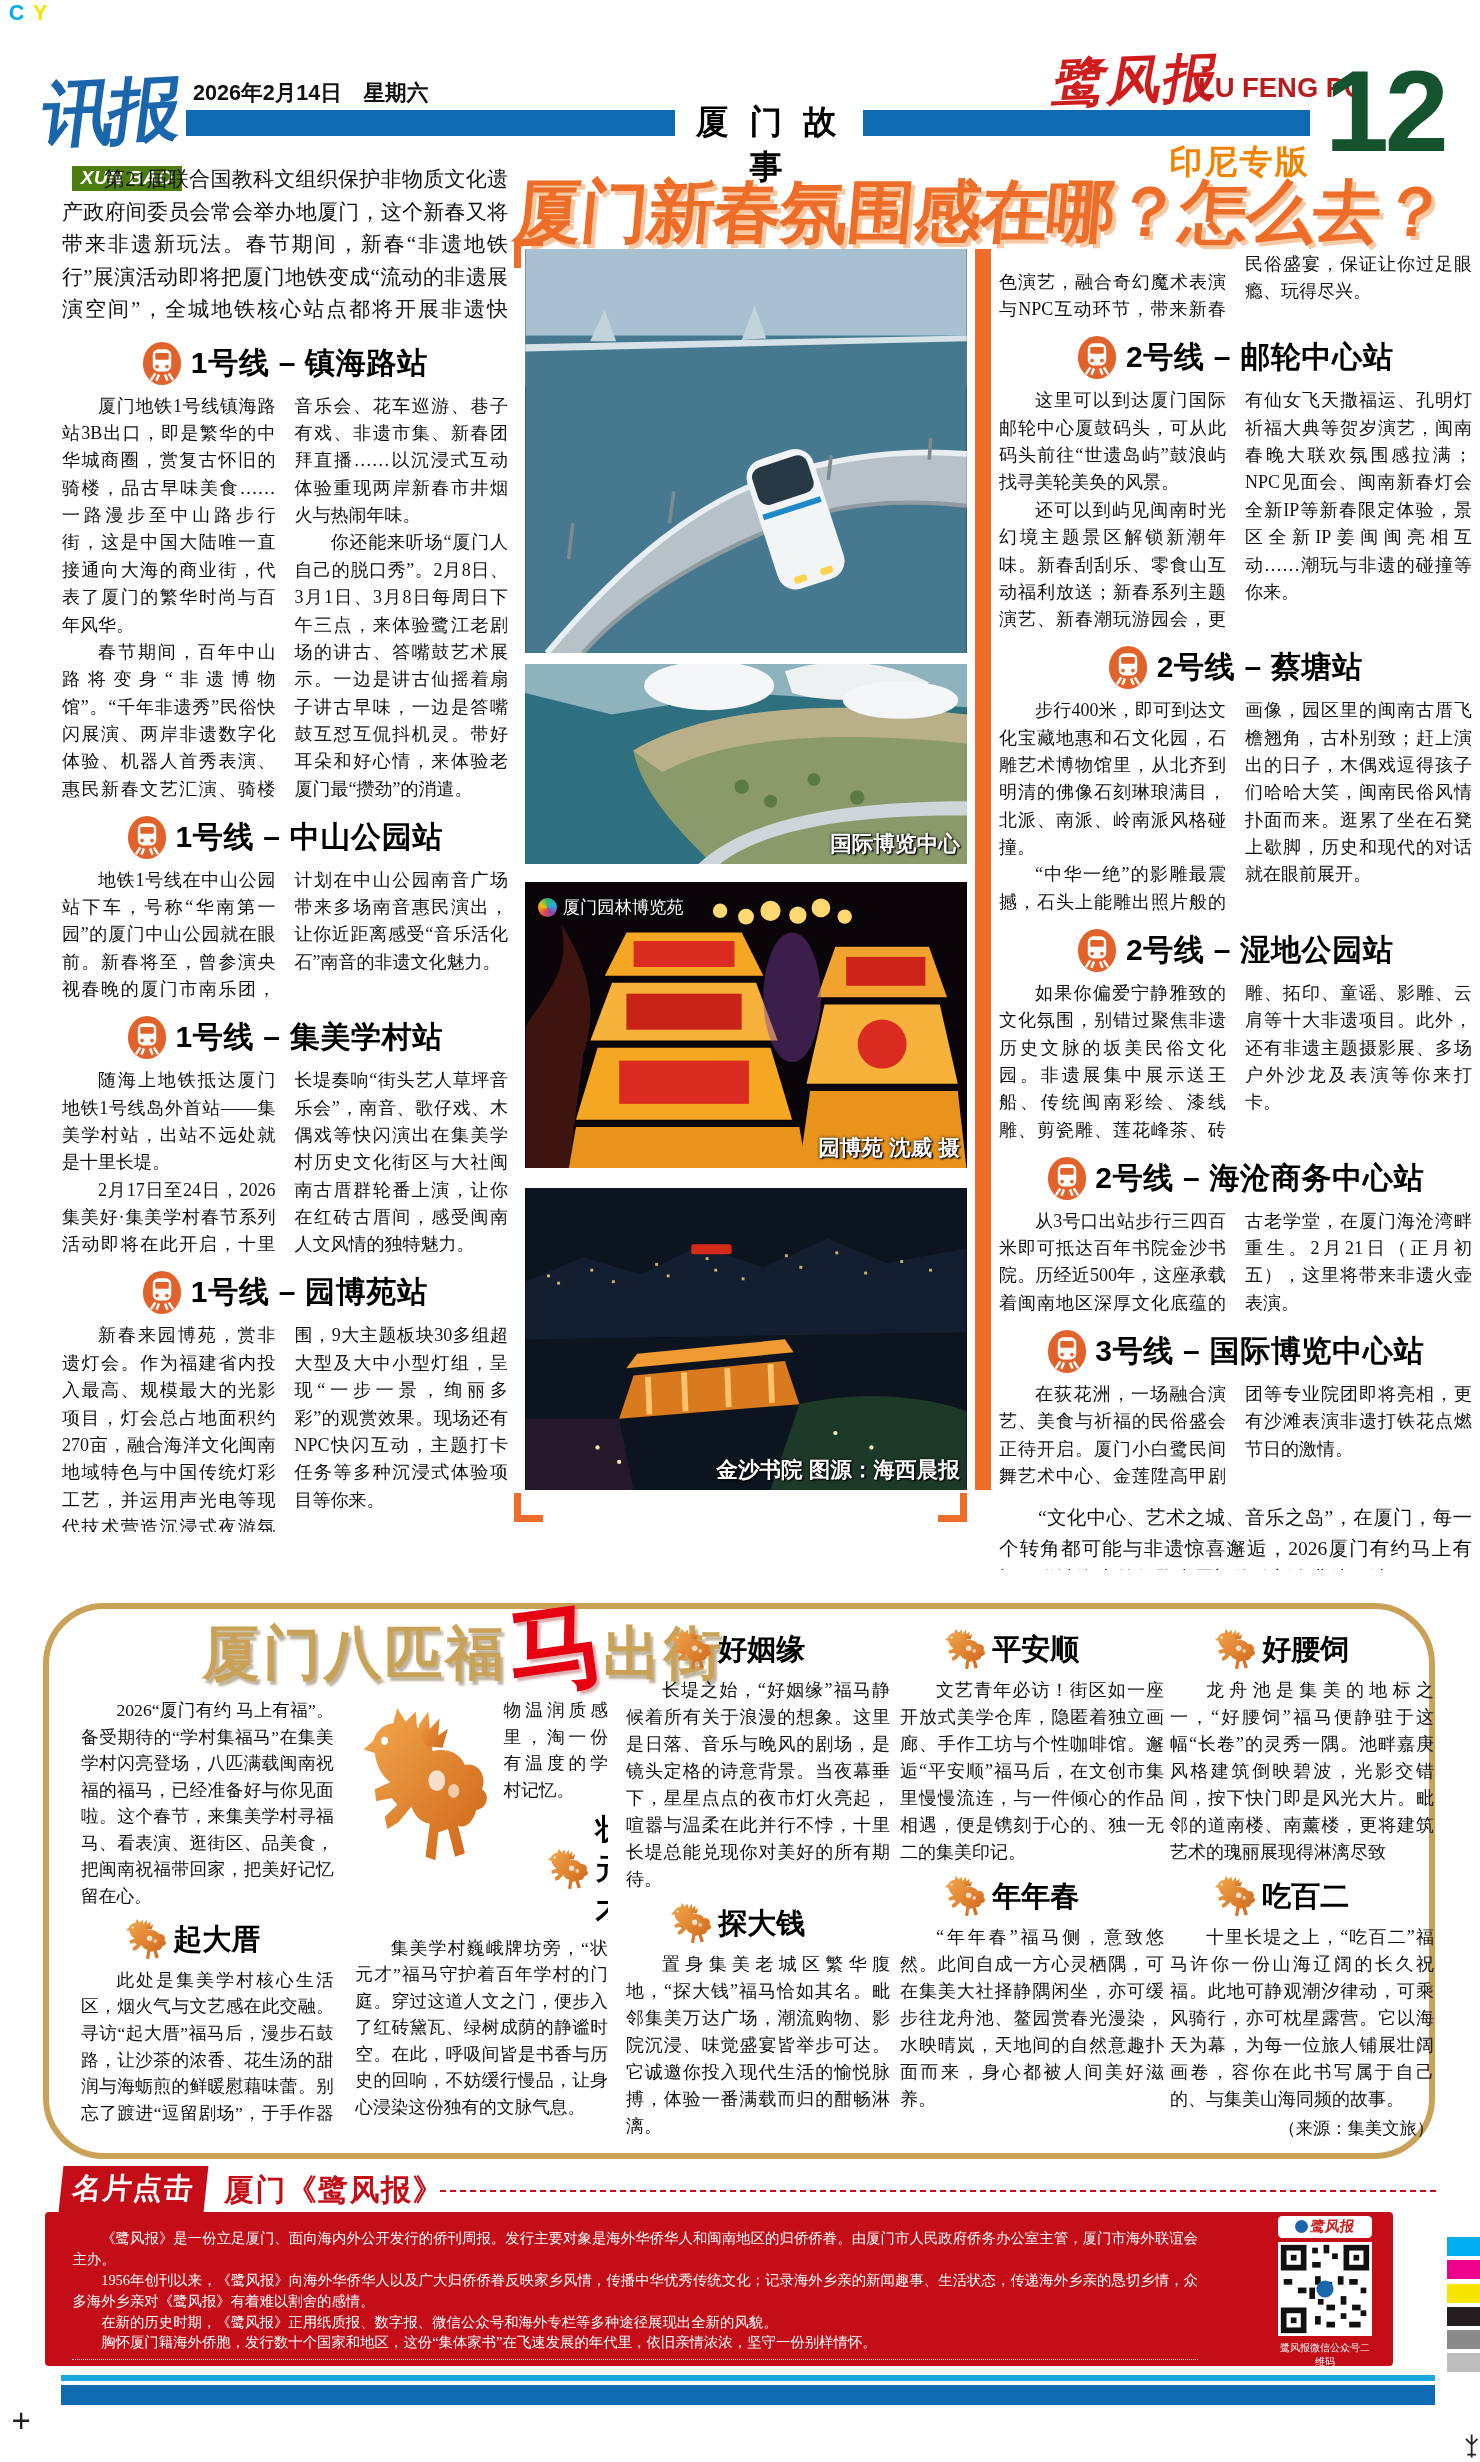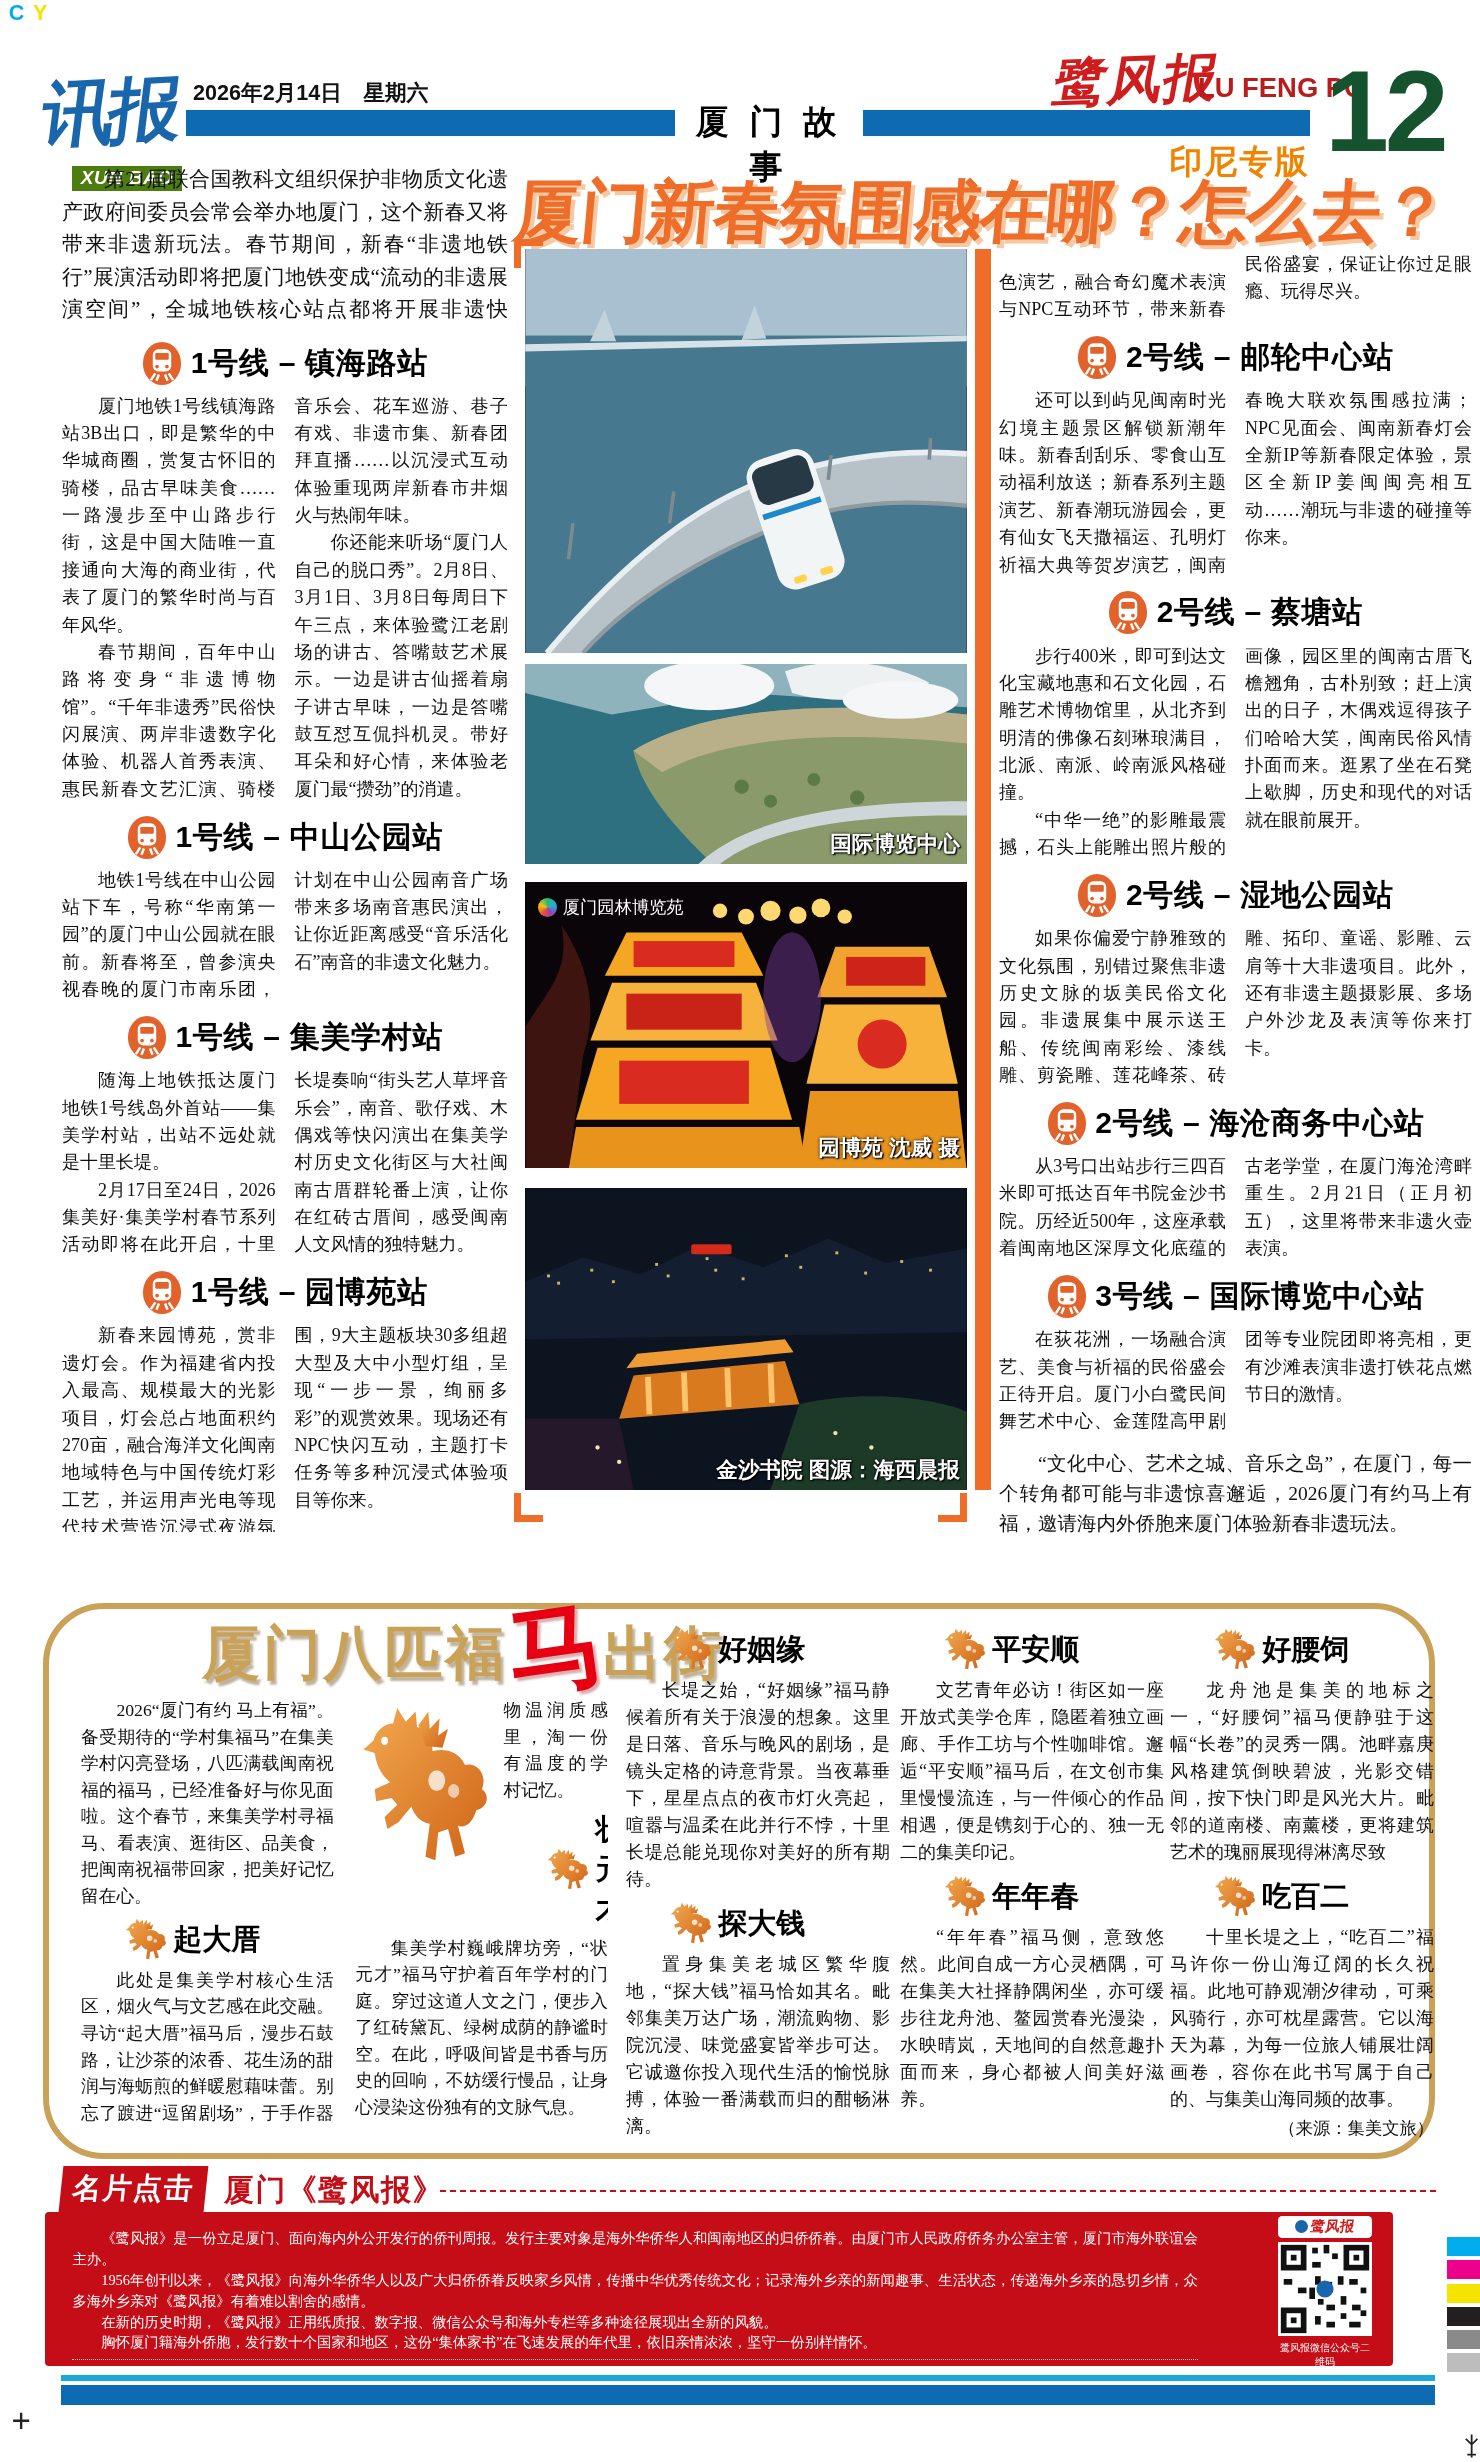--- a/index.html
+++ b/index.html
@@ -336,20 +336,21 @@
       <p style="text-indent:0" data-name="body-paragraph">色演艺，融合奇幻魔术表演与NPC互动环节，带来新春民俗盛宴，保证让你过足眼瘾、玩得尽兴。</p>
     </div>
 
     <div class="sec-head" data-name="section-heading-youlunzhongxin">
       <svg data-name="metro-icon" viewBox="0 0 56 62" width="40" height="45">
           <use href="#metro"></use>
         </svg>
       <span class="sec-title" data-name="section-title">2号线 – 邮轮中心站</span>
     </div>
     <div class="sec-body" data-name="section-body-youlunzhongxin">
+      <p data-name="body-paragraph">这里可以到达厦门国际邮轮中心厦鼓码头，可从此码头前往“世遗岛屿”鼓浪屿找寻美轮美奂的风景。</p>
       <p data-name="body-paragraph">还可以到屿见闽南时光幻境主题景区解锁新潮年味。新春刮刮乐、零食山互动福利放送；新春系列主题演艺、新春潮玩游园会，更有仙女飞天撒福运、孔明灯祈福大典等贺岁演艺，闽南春晚大联欢氛围感拉满；NPC见面会、闽南新春灯会全新IP等新春限定体验，景区全新IP姜闽闽亮相互动……潮玩与非遗的碰撞等你来。</p>
     </div>
 
     <div class="sec-head" data-name="section-heading-caitang">
       <svg data-name="metro-icon" viewBox="0 0 56 62" width="40" height="45">
           <use href="#metro"></use>
         </svg>
       <span class="sec-title" data-name="section-title">2号线 – 蔡塘站</span>
     </div>
     <div class="sec-body" data-name="section-body-caitang">

